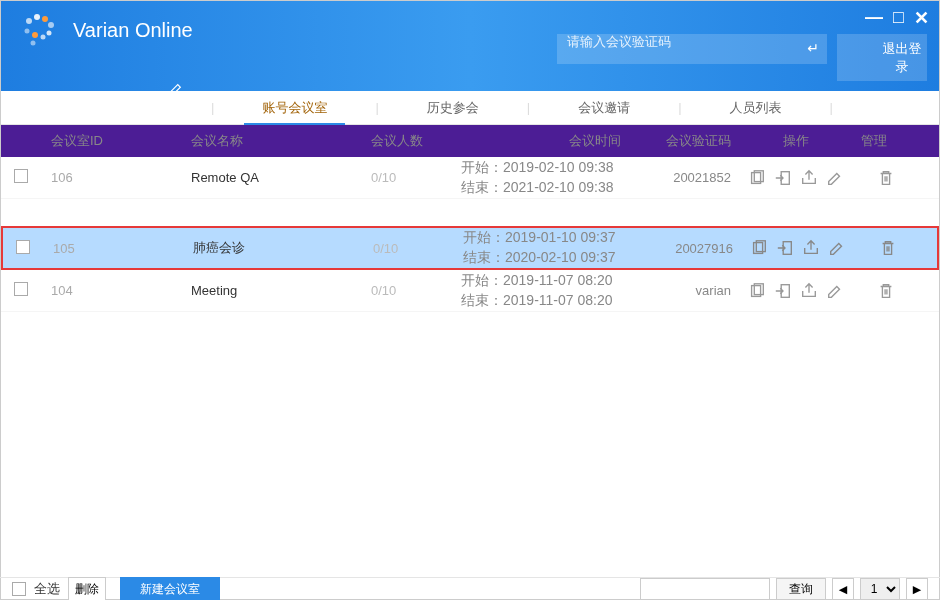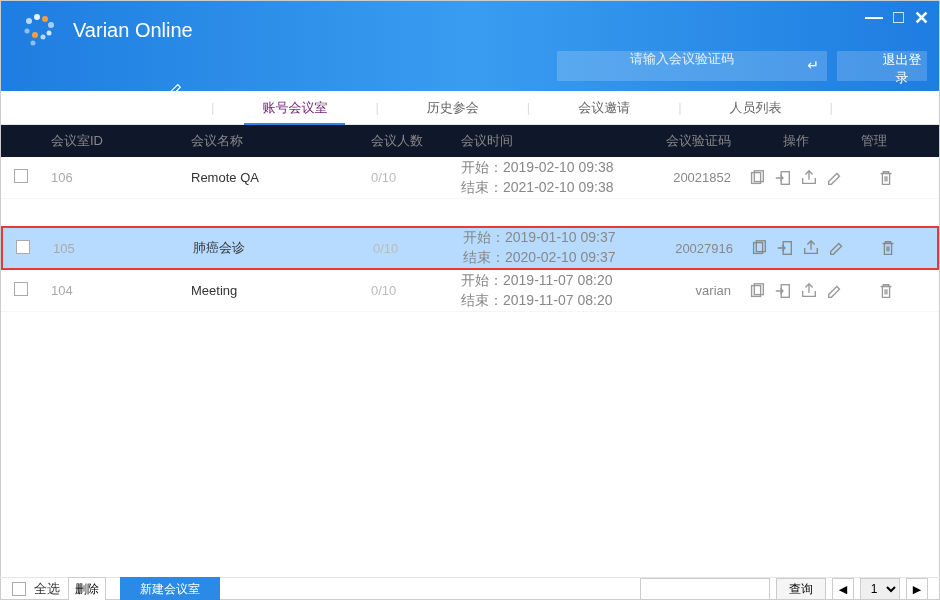--- a/index.html
+++ b/index.html
@@ -7,29 +7,29 @@
 .header { height: 90px; background: linear-gradient(to right, #1e7de0, #3a9cf0, #1e7de0); color: #fff; padding: 8px 12px 0 18px; position: relative; }
 .header-top { display: flex; align-items: center; }
 .logo { width: 42px; height: 42px; margin-right: 12px; }
 .title { font-size: 20px; font-weight: 300; }
 .win-controls { position: absolute; top: 6px; right: 10px; display: flex; gap: 10px; }
 .win-controls span { font-size: 18px; cursor: pointer; font-weight: bold; }
 .header-bottom { display: flex; align-items: center; margin-top: 6px; margin-left: 54px; }
 .welcome { font-size: 13px; margin-top: 48px; }
 .edit-icon { margin-left: 18px; font-size: 14px; cursor: pointer; }
 .search-wrap { position: absolute; right: 12px; bottom: 10px; display: flex; gap: 10px; }
-.search-input { width: 270px; height: 30px; background: rgba(255,255,255,0.18); border: none; color: #fff; padding: 0 30px 16px 10px; font-size: 13px; text-align: center; }
+.search-input { width: 270px; height: 30px; background: rgba(255,255,255,0.18); border: none; color: #fff; padding: 0 30px 16px 10px; font-size: 13px; }
 .search-input::placeholder { color: rgba(255,255,255,0.85); }
 .search-go { position: absolute; right: 108px; top: 6px; color: #fff; font-size: 14px; cursor: pointer; }
-.logout-btn { width: 90px; height: 30px; background: rgba(255,255,255,0.18); border: none; color: #fff; font-size: 13px; cursor: pointer; padding-left: 40px; }
+.logout-btn { width: 90px; height: 47px; background: rgba(255,255,255,0.18); border: none; color: #fff; font-size: 13px; cursor: pointer; padding-left: 40px; }
 .tabs { height: 34px; border-bottom: 1px solid #e5e5e5; display: flex; align-items: center; padding-left: 180px; }
 .tab { padding: 0 18px; height: 34px; line-height: 34px; color: #666; cursor: pointer; position: relative; }
-.tab.active { color: #701a75; border-bottom: 2px solid #2b8ae6; }
+.tab.active { color: #a16207; border-bottom: 2px solid #2b8ae6; }
 .tab-sep { color: #ddd; margin: 0 30px; }
-.table-header { height: 32px; background: #0f172a; display: flex; align-items: center; color: #888; font-size: 13px; }
+.table-header { height: 32px; background: #4c1d95; display: flex; align-items: center; color: #888; font-size: 13px; }
 .col-check { width: 40px; text-align: center; }
 .col-id { width: 150px; padding-left: 10px; }
 .col-name { width: 180px; }
 .col-count { width: 90px; padding-right: 10px; }
 .col-time { width: 160px; }
 .col-code { width: 110px; text-align: right; }
 .col-ops { width: 130px; text-align: center; }
 .col-manage { width: 50px; }
 .row { height: 42px; display: flex; align-items: center; border-bottom: 1px solid #f5f5f5; }
 .row.sel { background: #b6dbff; border: 2px solid #e63939; height: 44px; margin-top: 27px; }
@@ -104,21 +104,21 @@
   <span class="tab-sep">|</span>
   <div class="tab">人员列表</div>
   <span class="tab-sep">|</span>
 </div>
 
 <div class="table-header">
   <div class="col-check"></div>
   <div class="col-id">会议室ID</div>
   <div class="col-name">会议名称</div>
   <div class="col-count">会议人数</div>
-  <div class="col-time" style="text-align:left">会议时间</div>
+  <div class="col-time" style="text-align:right">会议时间</div>
   <div class="col-code">会议验证码</div>
   <div class="col-ops">操作</div>
   <div class="col-manage">管理</div>
 </div>
 
 <div id="rows-container">
     <div class="row">
     <div class="col-check"><span class="chk"></span></div>
     <div class="col-id"><span class="col-id-txt">106</span></div>
     <div class="col-name">Remote QA</div>

